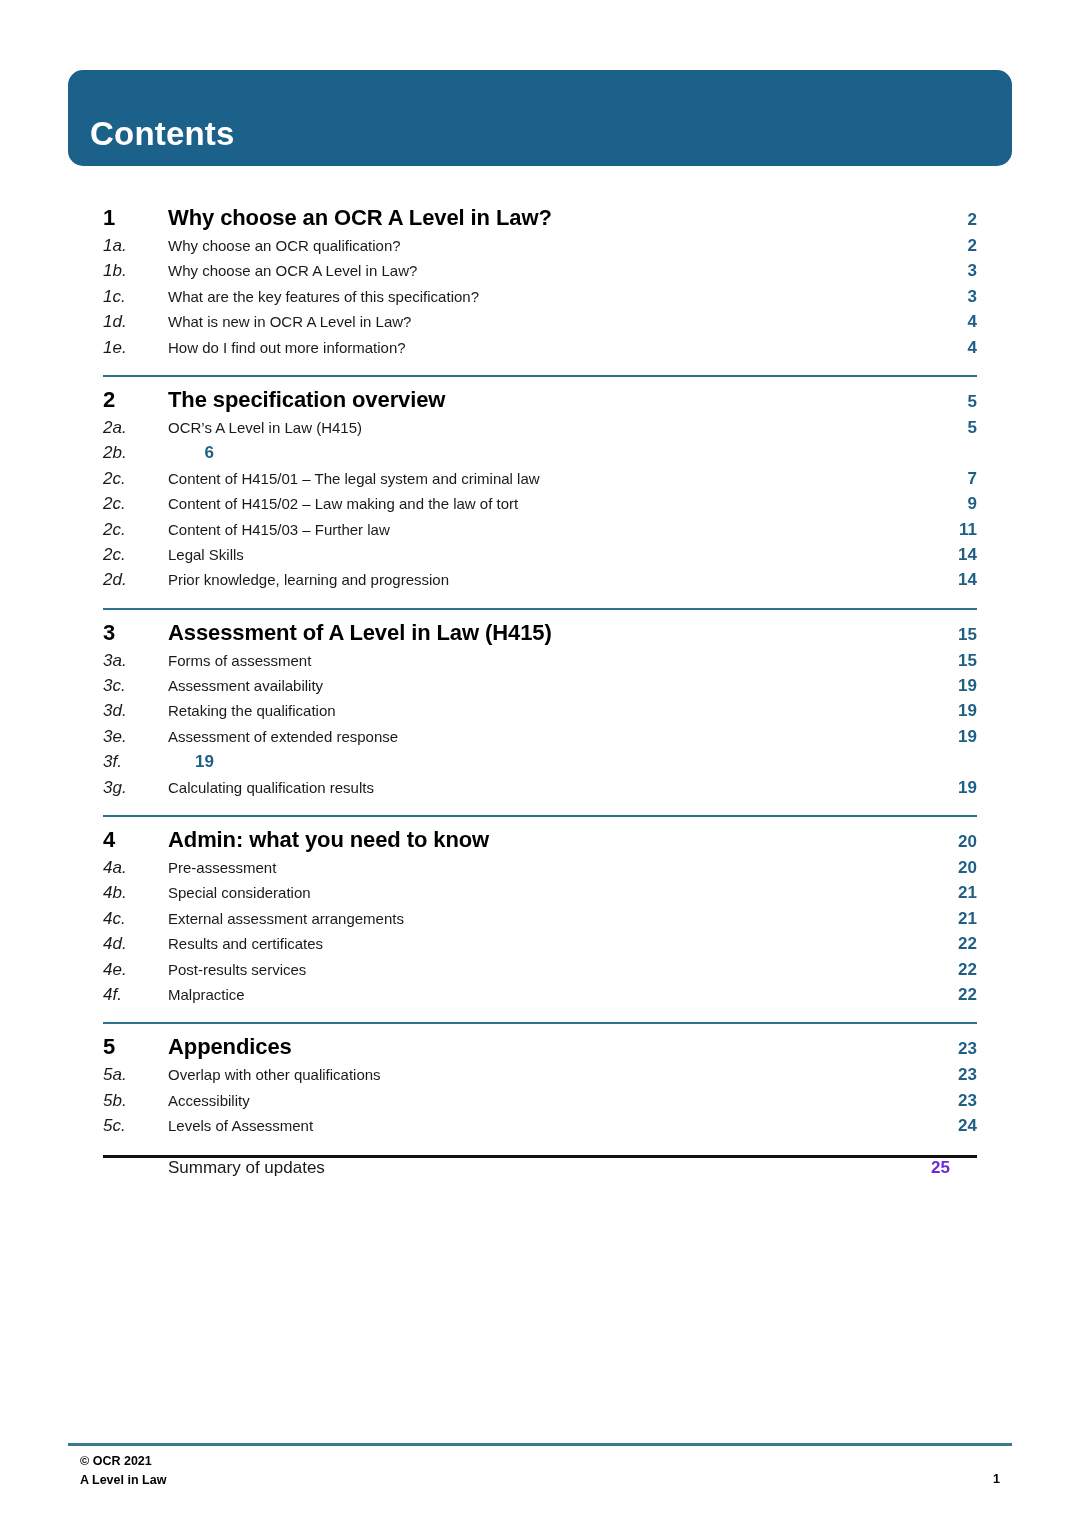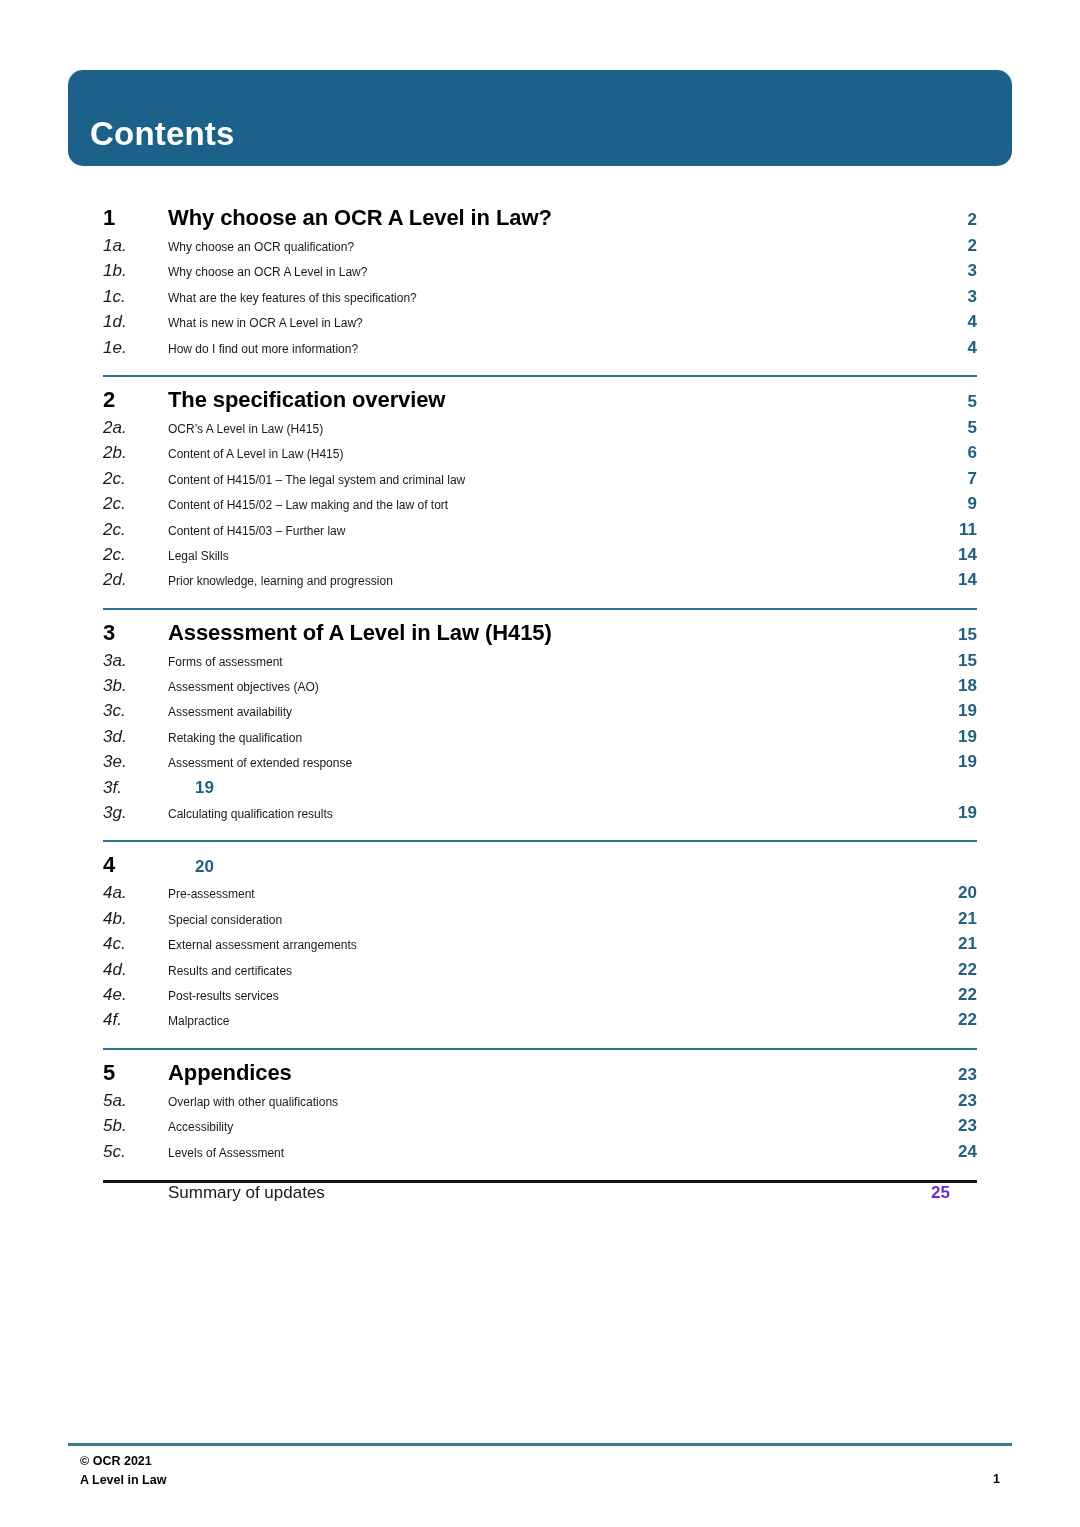--- a/index.html
+++ b/index.html
@@ -93,21 +93,21 @@
   }
   .sub-row .num {
     width: 65px;
     flex: 0 0 65px;
     font-size: 17px;
     color: #1a1a1a;
     font-style: italic;
   }
   .sub-row .label {
     flex: 1 1 auto;
-    font-size: 12px;
+    font-size: 15px;
     color: #1a1a1a;
   }
   .sub-row .page {
     flex: 0 0 46px;
     text-align: right;
     font-size: 17px;
     font-weight: bold;
     color: #1f5f85;
   }
 
@@ -209,21 +209,20 @@
         <div class="title">The specification overview</div>
         <div class="page">5</div>
       </div>
       <div class="row sub-row">
         <div class="num">2a.</div>
         <div class="label">OCR’s A Level in Law (H415)</div>
         <div class="page">5</div>
       </div>
       <div class="row sub-row">
         <div class="num">2b.</div>
-        <div class="label">Content of A Level in Law (H415)</div>
         <div class="page">6</div>
       </div>
       <div class="row sub-row">
         <div class="num">2c.</div>
         <div class="label">Content of H415/01 – The legal system and criminal law</div>
         <div class="page">7</div>
       </div>
       <div class="row sub-row">
         <div class="num">2c.</div>
         <div class="label">Content of H415/02 – Law making and the law of tort</div>
@@ -250,25 +249,20 @@
         <div class="num">3</div>
         <div class="title">Assessment of A Level in Law (H415)</div>
         <div class="page">15</div>
       </div>
       <div class="row sub-row">
         <div class="num">3a.</div>
         <div class="label">Forms of assessment</div>
         <div class="page">15</div>
       </div>
       <div class="row sub-row">
-        <div class="num">3b.</div>
-        <div class="label">Assessment objectives (AO)</div>
-        <div class="page">18</div>
-      </div>
-      <div class="row sub-row">
         <div class="num">3c.</div>
         <div class="label">Assessment availability</div>
         <div class="page">19</div>
       </div>
       <div class="row sub-row">
         <div class="num">3d.</div>
         <div class="label">Retaking the qualification</div>
         <div class="page">19</div>
       </div>
       <div class="row sub-row">
@@ -282,20 +276,21 @@
       </div>
       <div class="row sub-row">
         <div class="num">3g.</div>
         <div class="label">Calculating qualification results</div>
         <div class="page">19</div>
       </div>
     </div>
     <div class="section ruled">
       <div class="row section-head">
         <div class="num">4</div>
+        <div class="title">Admin: what you need to know</div>
         <div class="page">20</div>
       </div>
       <div class="row sub-row">
         <div class="num">4a.</div>
         <div class="label">Pre-assessment</div>
         <div class="page">20</div>
       </div>
       <div class="row sub-row">
         <div class="num">4b.</div>
         <div class="label">Special consideration</div>

